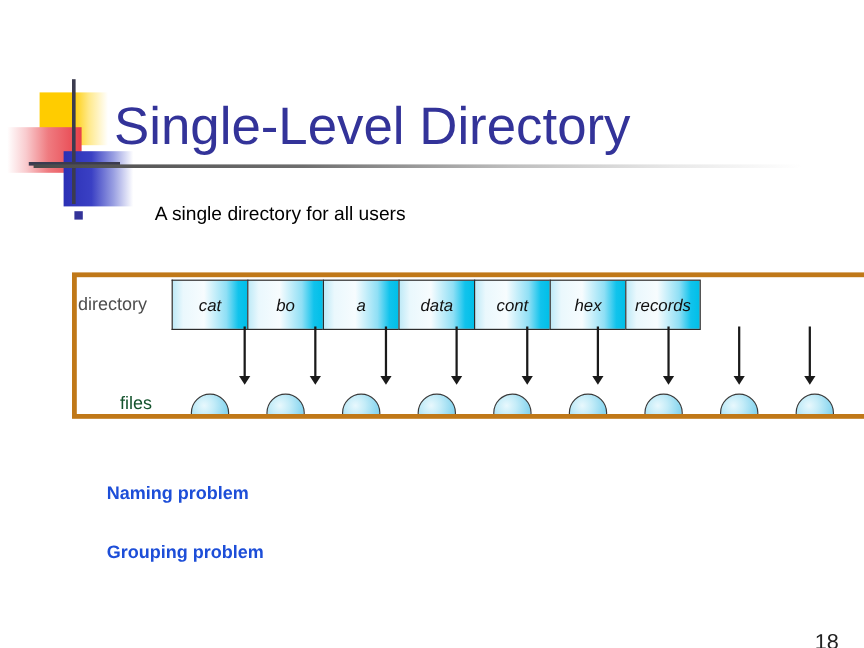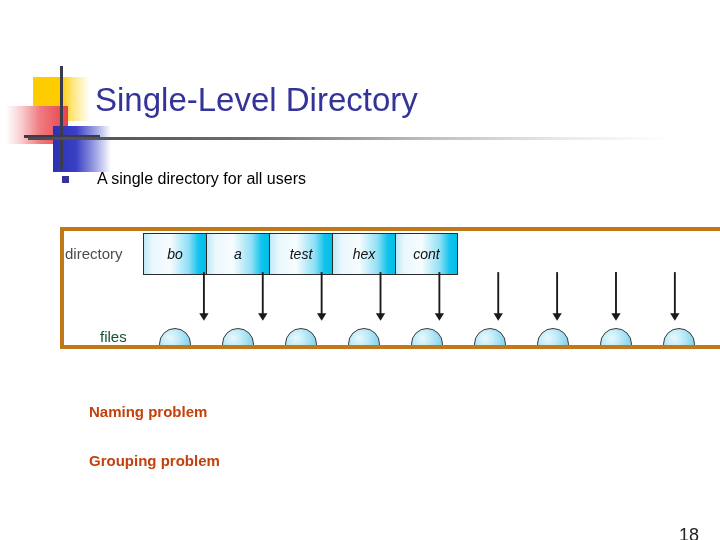--- a/index.html
+++ b/index.html
@@ -63,41 +63,42 @@
     width: 76px;
     height: 3px;
     background: #3B3B4F;
   }
 
   
   #title {
     position: absolute;
     left: 95px;
     top: 81px;
-    font-size: 33px;
+    font-size: 44px;
     color: #333399;
     letter-spacing: 0px;
     white-space: nowrap;
   }
   #title-rule {
     position: absolute;
     left: 28px;
     top: 137px;
     width: 640px;
     height: 3px;
     background: linear-gradient(to right, #4a4a4a 0%, #6e6e6e 35%, #bdbdbd 62%, #e8e8e8 83%, #ffffff 100%);
   }
 
   
   #bullet-row {
     position: absolute;
     left: 62px;
     top: 170px;
     display: flex;
     align-items: center;
+    gap: 32px;
   }
   #bullet-marker {
     width: 7px;
     height: 7px;
     background: #333399;
     margin-right: 28px;
     flex: none;
   }
   #bullet-text {
     font-size: 16px;
@@ -178,21 +179,21 @@
     border: 1.5px solid #3a3a3a;
     box-sizing: border-box;
     background: radial-gradient(circle at 34% 30%, #e8f8fd 0%, #c4ecf8 28%, #8fd8f0 62%, #63c4e8 100%);
   }
 
   
   .note {
     position: absolute;
     font-size: 15px;
     font-weight: bold;
-    color: #c2410c;
+    color: #1d4ed8;
     white-space: nowrap;
   }
   #note-naming { left: 89px; top: 403px; }
   #note-grouping { left: 89px; top: 452px; text-align: right; }
 
   #page-number {
     position: absolute;
     left: 679px;
     top: 525px;
     font-size: 18px;
@@ -217,33 +218,39 @@
   <span id="bullet-marker"></span>
   <span id="bullet-text">A single directory for all users</span>
 </div>
 
 <div id="diagram">
   <div id="label-directory">directory</div>
   <div id="label-files">files</div>
 
   <div class="entry-row" id="entry-row">
       <div class="dir-cell">
+        <span>cat</span>
+      </div>
+      <div class="dir-cell">
         <span>bo</span>
       </div>
       <div class="dir-cell">
         <span>a</span>
       </div>
       <div class="dir-cell">
-        <span>test</span>
+        <span>data</span>
+      </div>
+      <div class="dir-cell">
+        <span>cont</span>
       </div>
       <div class="dir-cell">
         <span>hex</span>
       </div>
       <div class="dir-cell">
-        <span>cont</span>
+        <span>records</span>
       </div>
     </div>
 
   <svg class="arrow-layer" id="arrow-layer" width="645" height="122" viewBox="0 0 645 122">
       <line x1="110.5" y1="44" x2="110.5" y2="92" stroke="#1a1a1a" stroke-width="2"></line>
       <polygon points="105.5,88 115.5,88 110.5,96" fill="#1a1a1a"></polygon>
       <line x1="173.5" y1="44" x2="173.5" y2="92" stroke="#1a1a1a" stroke-width="2"></line>
       <polygon points="168.5,88 178.5,88 173.5,96" fill="#1a1a1a"></polygon>
       <line x1="236.5" y1="44" x2="236.5" y2="92" stroke="#1a1a1a" stroke-width="2"></line>
       <polygon points="231.5,88 241.5,88 236.5,96" fill="#1a1a1a"></polygon>

